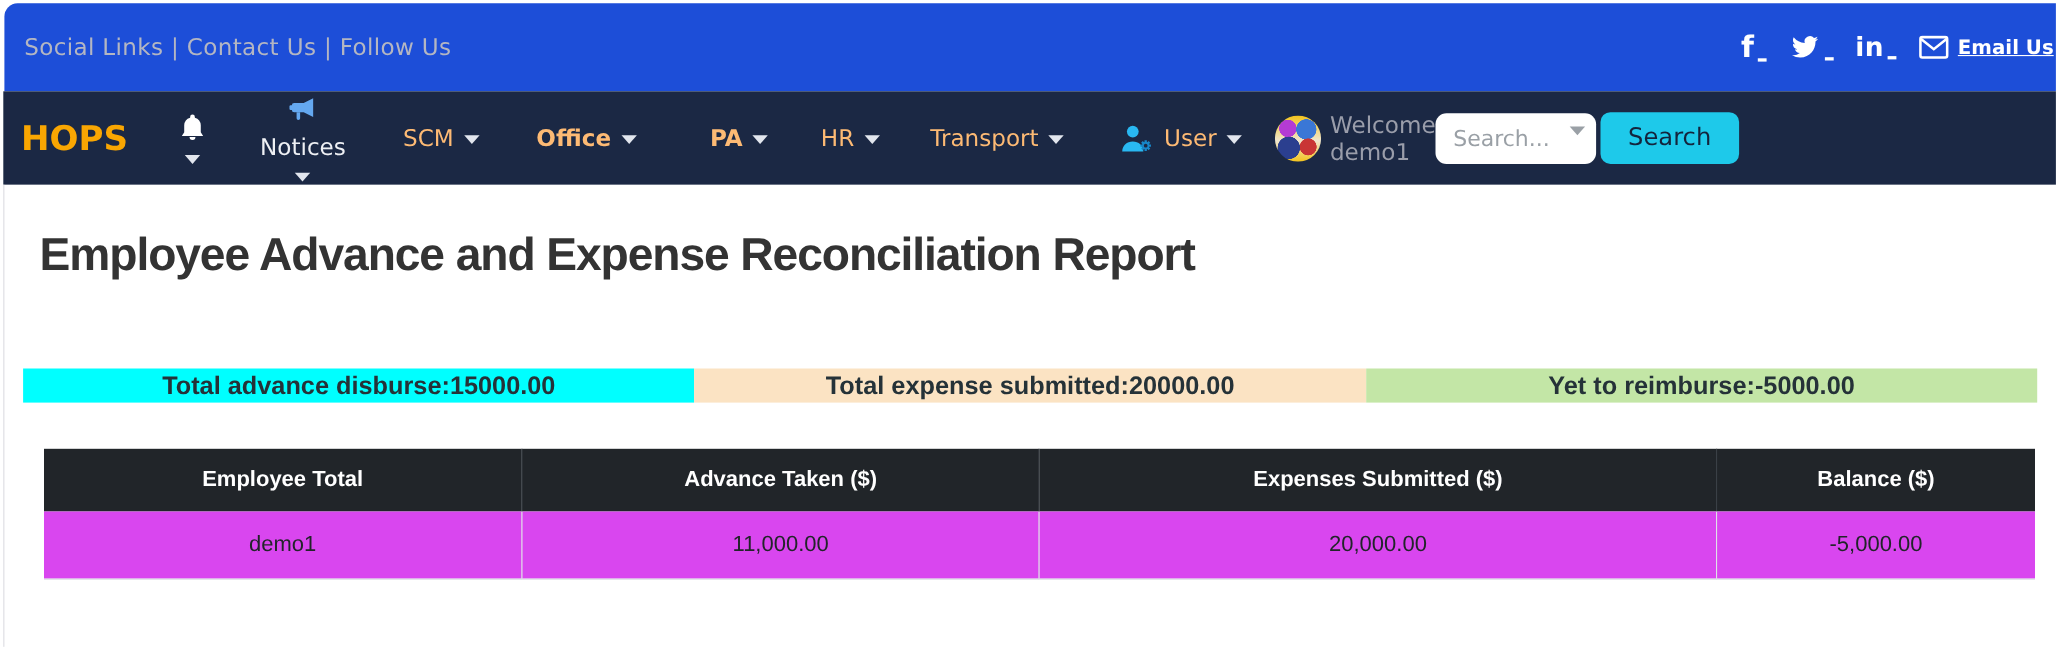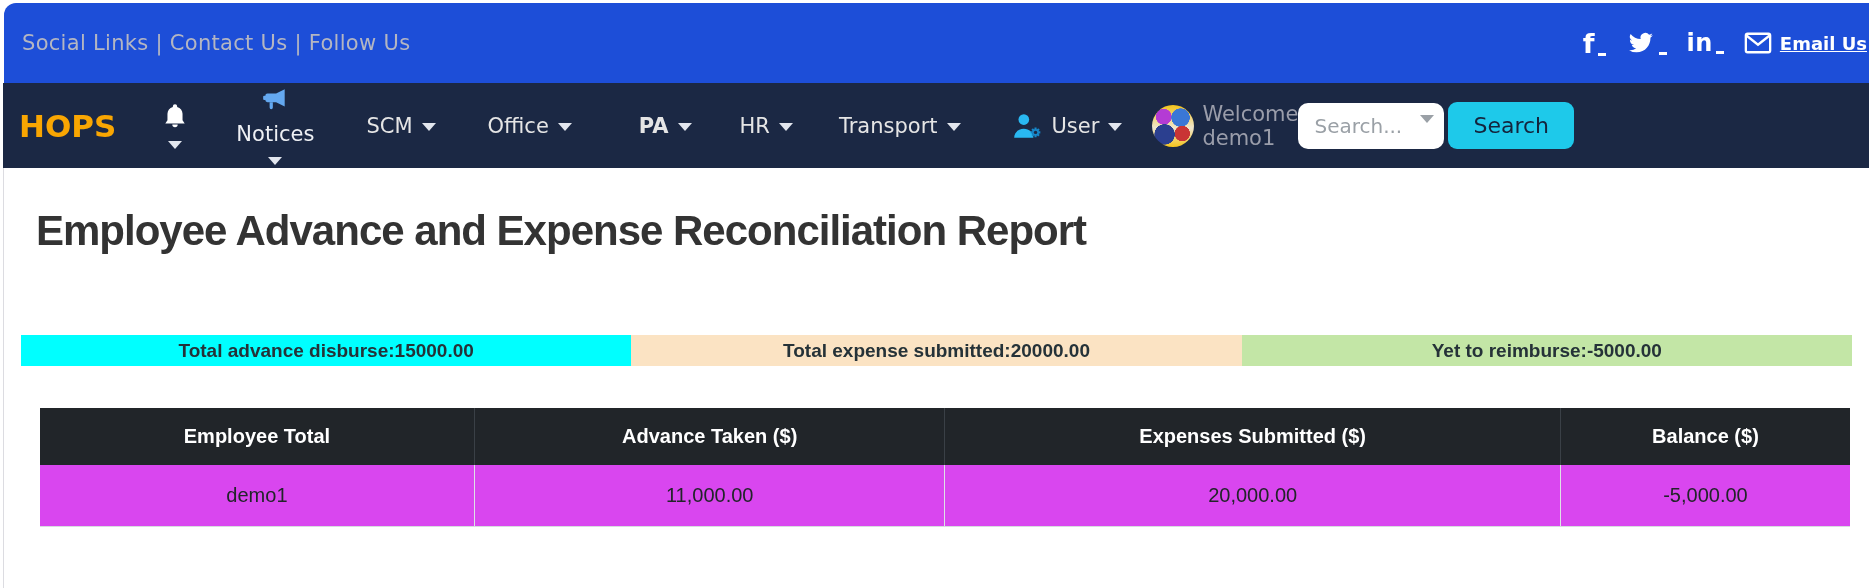--- a/index.html
+++ b/index.html
@@ -23,26 +23,26 @@
                 font-size: 18px; font-weight: 600; text-decoration: underline; cursor: pointer; }
 
   
   .navbar {
     position: absolute; top: 83px; left: 3px; right: 0; height: 85px;
     background: #1b2844; display: flex; align-items: center; padding: 0 14px;
   }
   .brand { color: #f9a602; font-weight: 900; font-size: 31px; letter-spacing: 0px;
            margin-left: 2px; cursor: pointer; }
   .nav-item { display: inline-flex; align-items: center; gap: 9px; cursor: pointer;
-              font-size: 21px; color: #e5e5e5; white-space: nowrap; }
+              font-size: 21px; color: #fdba74; white-space: nowrap; }
   .nav-item.lit { color: #eef0f4; flex-direction: column; }
   .caret { width: 0; height: 0; border-left: 7px solid transparent; border-right: 7px solid transparent;
            border-top: 8px solid #e2e6ee; display: inline-block; margin-top: 2px; }
   .ml-bell { margin-left: 46px; }  .ml-notices { margin-left: 48px; }
-  .ml-scm { margin-left: 52px; }   .ml-office { margin-left: 52px; }
+  .ml-scm { margin-left: 52px; }   .ml-office { margin-left: 52px; font-weight: bold; }
   .ml-pa { margin-left: 67px; font-weight: bold; }    .ml-hr { margin-left: 48px; }
   .ml-transport { margin-left: 46px; } .ml-user { margin-left: 50px; }
   .ml-welcome { margin-left: 30px; }
   .welcome-block { display: inline-flex; align-items: center; gap: 8px; color: #9a9daa; font-size: 21px; }
   .avatar { width: 42px; height: 42px; border-radius: 50%; flex: 0 0 42px;
             background:
               radial-gradient(circle at 30% 70%, #2b3f8f 0 24%, transparent 25%),
               radial-gradient(circle at 72% 68%, #c93535 0 18%, transparent 19%),
               radial-gradient(circle at 68% 30%, #3a77d6 0 22%, transparent 23%),
               radial-gradient(circle at 28% 28%, #b43bd4 0 18%, transparent 19%),
@@ -64,21 +64,21 @@
   
   .icon { display: inline-block; line-height: 0; }
 
   
   .content { position: absolute; top: 168px; left: 0; right: 0; bottom: 0; background: #fff; }
   .page-edge { position: absolute; left: 3px; top: 0; bottom: 0; width: 1px; background: #dcdce1; }
   h1.page-title { margin: 39px 0 0 36px; font-size: 42px; font-weight: 700; color: #333;
                   letter-spacing: -1px; font-family: "Liberation Sans", sans-serif; }
   .summary-row { display: flex; margin: 80px 0 0 21px; width: 1831px; height: 31px; }
   .summary-item { flex: 1; display: flex; align-items: center; justify-content: center;
-                  font-size: 19px; font-weight: bold; color: #253238;
+                  font-size: 23px; font-weight: bold; color: #253238;
                   font-family: "Liberation Sans", sans-serif; }
   .summary-cyan  { background: #00ffff; }
   .summary-peach { background: #fbe3c3; }
   .summary-green { background: #c3e6a6; }
 
   .table-wrap { margin: 42px 0 0 40px; width: 1810px; }
   table.report { width: 100%; border-collapse: collapse; table-layout: fixed;
                  font-family: "Liberation Sans", sans-serif; }
   col.c1 { width: 24%; } col.c2 { width: 26%; } col.c3 { width: 34%; } col.c4 { width: 16%; }
   table.report th { background: #212529; color: #fff; height: 57px; font-size: 20px;

